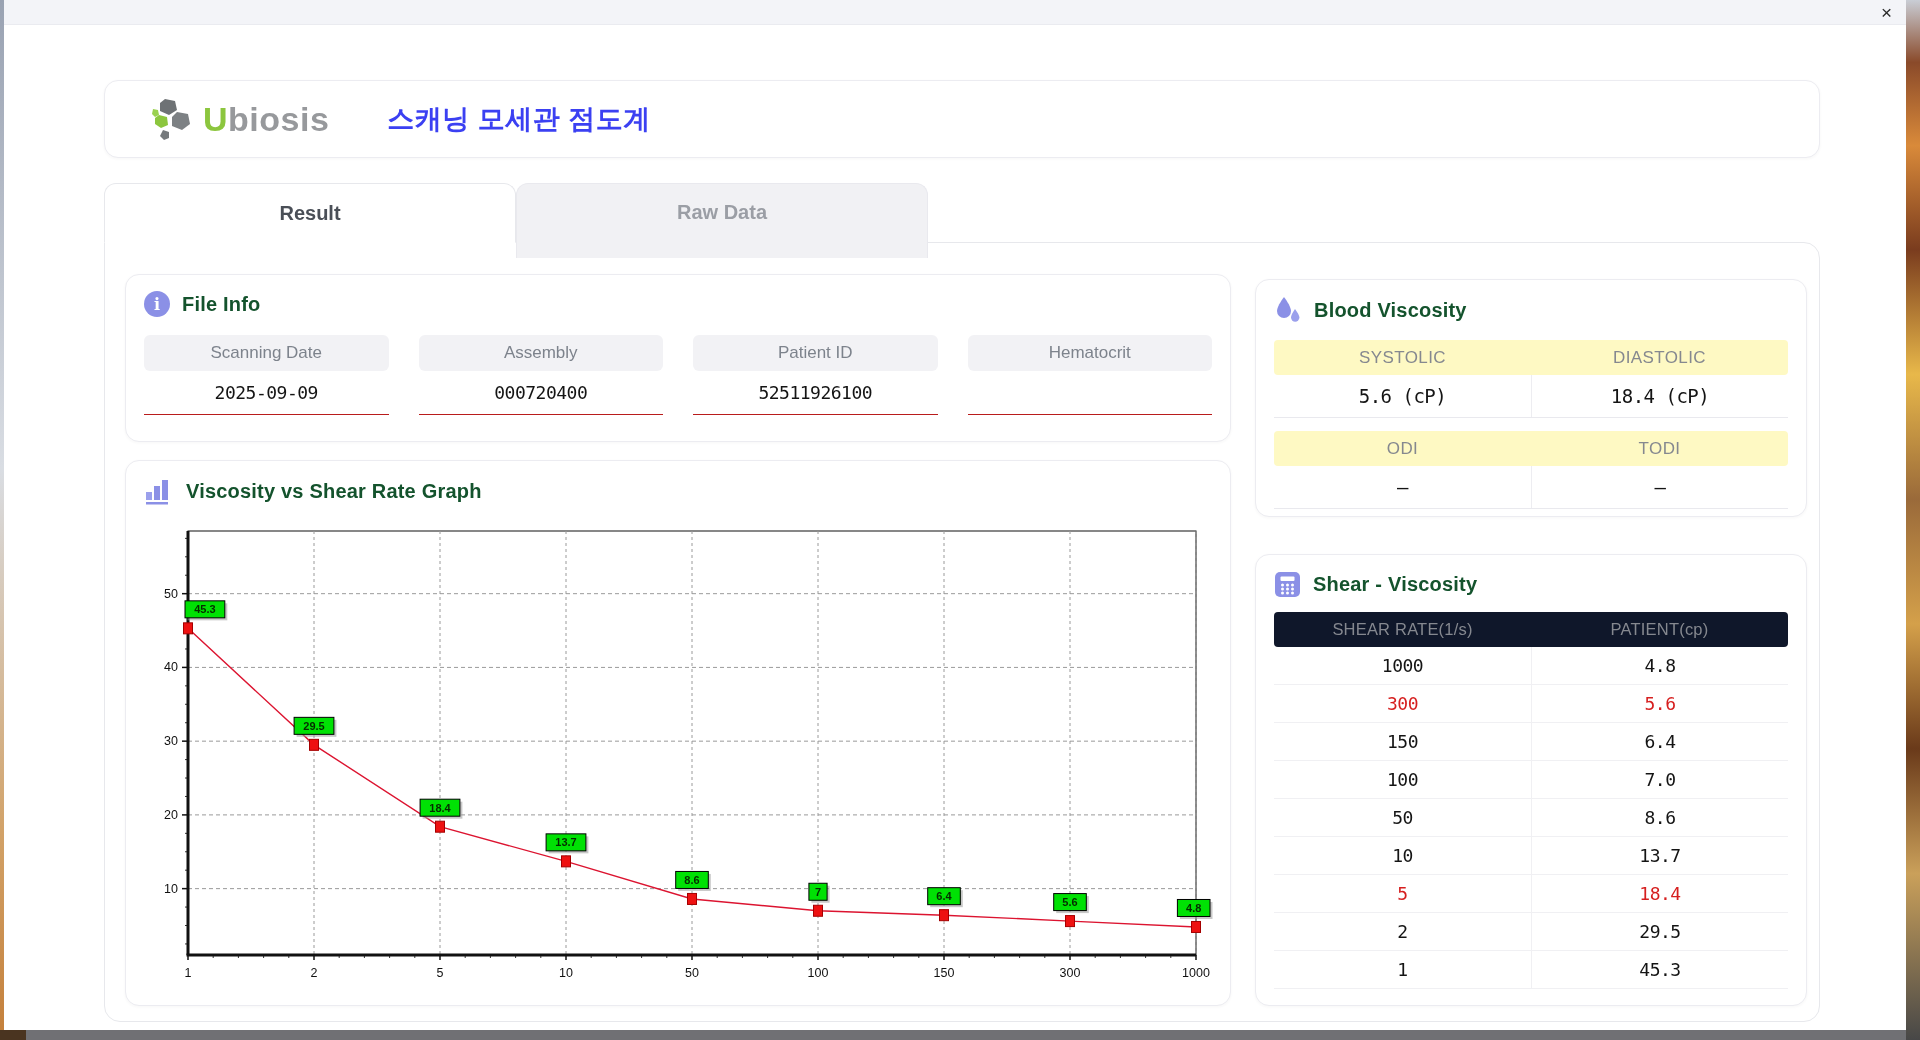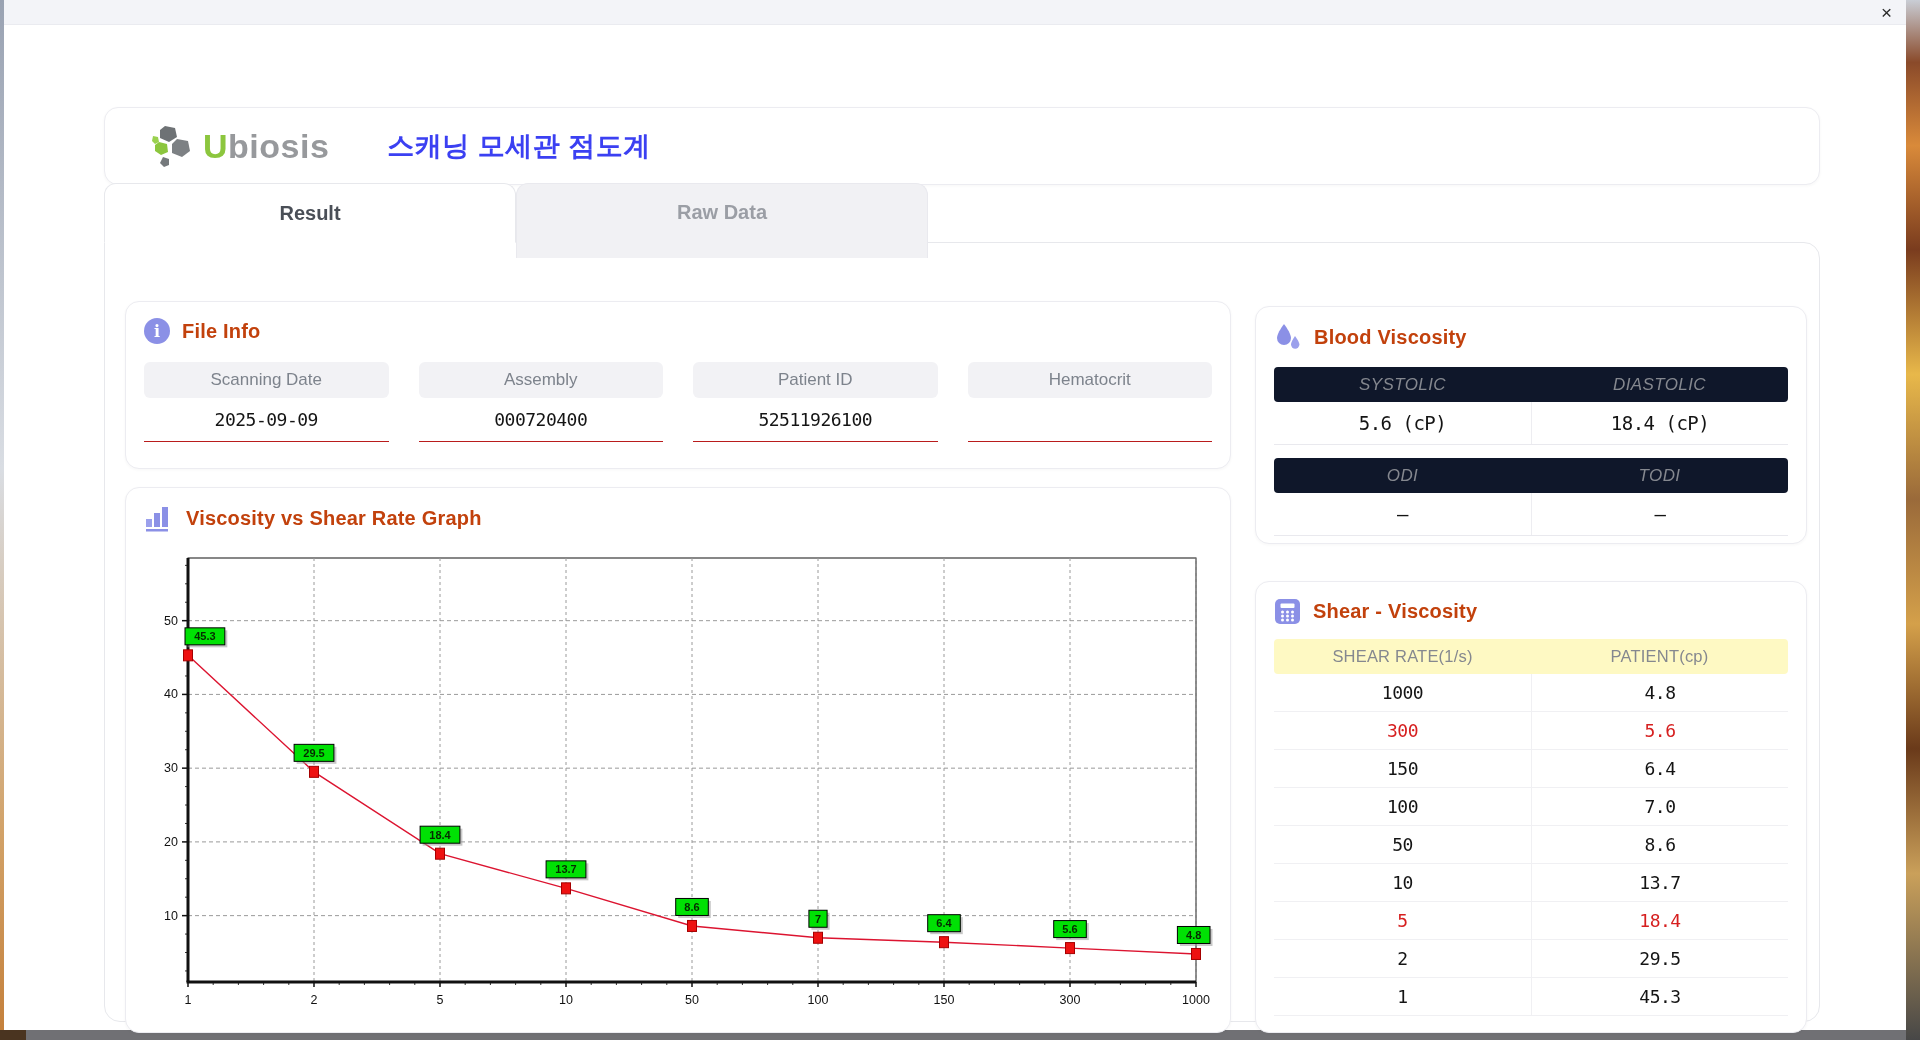--- a/index.html
+++ b/index.html
@@ -13,21 +13,21 @@
     background:linear-gradient(180deg,#c9cdd5 0%,#8a4a2a 6%,#d98a3a 14%,#7a3c1e 24%,#e8b84a 36%,#9a6a3a 48%,#d4a04a 60%,#6a3a1a 72%,#caa05a 84%,#474747 100%); }
   .desktop-bottom { position:absolute; left:0; right:14px; bottom:0; height:10px; background:#707074; }
   .desktop-bottom::before { content:""; position:absolute; left:0; top:0; bottom:0; width:26px; background:#4a3420; }
 
   .window { position:absolute; left:4px; top:0; right:14px; bottom:10px; background:#fff; }
   .titlebar { height:25px; background:#f3f4f8; border-bottom:1px solid #eaebf0; position:relative; }
   .close-btn { position:absolute; right:14px; top:1px; font-size:19px; color:#2b2b2b; cursor:pointer; line-height:23px; }
 
   .content { position:absolute; top:26px; left:0; right:0; bottom:0; background:#fff; }
 
-  .card { background:#fff; border:1px solid #ececf1; border-radius:14px; box-shadow:0 1px 3px rgba(40,40,60,0.04);margin-top:27px; }
+  .card { background:#fff; border:1px solid #ececf1; border-radius:14px; box-shadow:0 1px 3px rgba(40,40,60,0.04); }
 
   
   .header-card { position:absolute; left:100px; top:54px; width:1716px; height:78px;
     display:flex; align-items:center; padding:0 46px; }
   .logo { display:flex; align-items:center; gap:6px; }
   .logo-text { font-size:34px; font-weight:600; letter-spacing:0.5px; }
   .logo-text .u { color:#8cc63e; }
   .logo-text .rest { color:#97999c; }
   .app-title { margin-left:58px; font-size:27px; font-weight:bold; color:#3b40f2; letter-spacing:0.5px; }
 
@@ -41,48 +41,48 @@
 
   .panel { position:absolute; left:100px; top:216px; width:1716px; height:780px;
     border:1px solid #e7e8ec; border-radius:0 16px 16px 16px; background:#fff; z-index:2; }
 
   .file-card  { position:absolute; left:20px;  top:31px;  width:1106px; height:168px; }
   .graph-card { position:absolute; left:20px;  top:217px; width:1106px; height:546px; }
   .bv-card    { position:absolute; left:1150px; top:36px;  width:552px; height:238px; }
   .shear-card { position:absolute; left:1150px; top:311px; width:552px; height:452px; }
 
   .card-head { display:flex; align-items:center; gap:12px; padding:16px 18px 10px 18px; }
-  .card-title { font-size:20px; font-weight:bold; color:#c2410c; letter-spacing:0.2px; }
+  .card-title { font-size:20px; font-weight:bold; color:#14532d; letter-spacing:0.2px; }
 
   
   .info-badge { width:26px; height:26px; border-radius:50%; background:#8b90e6; color:#fff;
     display:flex; align-items:center; justify-content:center; font-family:"DejaVu Serif", serif;
     font-weight:bold; font-size:16px; }
   .svg-icon { display:block; }
 
   
   .fi-grid { display:grid; grid-template-columns:repeat(4,1fr); column-gap:30px; padding:8px 18px 0 18px; }
   .fi-label { background:#f2f2f5; border-radius:6px; height:36px; display:flex; align-items:center; justify-content:center;
     color:#7d838c; font-size:17px; }
   .fi-value { height:44px; display:flex; align-items:center; justify-content:center; font-size:18px; color:#141414;
     border-bottom:1px solid #b91c1c; font-family:"DejaVu Sans Mono", monospace; letter-spacing:-0.5px; }
 
   
   .bv-block { margin:6px 18px 0 18px; }
-  .bv-labels { display:grid; grid-template-columns:1fr 1fr; background:#0f172a; border-radius:4px; height:35px;font-style:italic; }
+  .bv-labels { display:grid; grid-template-columns:1fr 1fr; background:#fef9c3; border-radius:4px; height:35px; }
   .bv-labels div { display:flex; align-items:center; justify-content:center; color:#85888f; font-size:17px; letter-spacing:0.4px; }
   .bv-values { display:grid; grid-template-columns:1fr 1fr; height:43px; border-bottom:1px solid #e9e9ee; }
   .bv-values div { display:flex; align-items:center; justify-content:center; font-size:19px; color:#141414;
     font-family:"DejaVu Sans Mono", monospace; letter-spacing:-0.5px; }
   .bv-values div + div { border-left:1px solid #ededf1; }
   .bv-gap { height:13px; }
 
   
   .sh-wrap { margin:4px 18px 0 18px; }
-  .sh-head { display:grid; grid-template-columns:1fr 1fr; background:#fef9c3; border-radius:4px; height:35px; }
+  .sh-head { display:grid; grid-template-columns:1fr 1fr; background:#0f172a; border-radius:4px; height:35px; }
   .sh-head div { display:flex; align-items:center; justify-content:center; color:#85888f; font-size:16.5px; letter-spacing:0.2px; }
   .srow { display:grid; grid-template-columns:1fr 1fr; height:38px; border-bottom:1px solid #f0f0f3; }
   .scell { display:flex; align-items:center; justify-content:center; font-size:18px; color:#141414;
     font-family:"DejaVu Sans Mono", monospace; letter-spacing:-0.5px; }
   .scell + .scell { border-left:1px solid #f0f0f3; }
   .srow.hl .scell { color:#d61f1f; }
 
   
   .chart-wrap { padding:4px 16px 0 22px; }
 </style>

